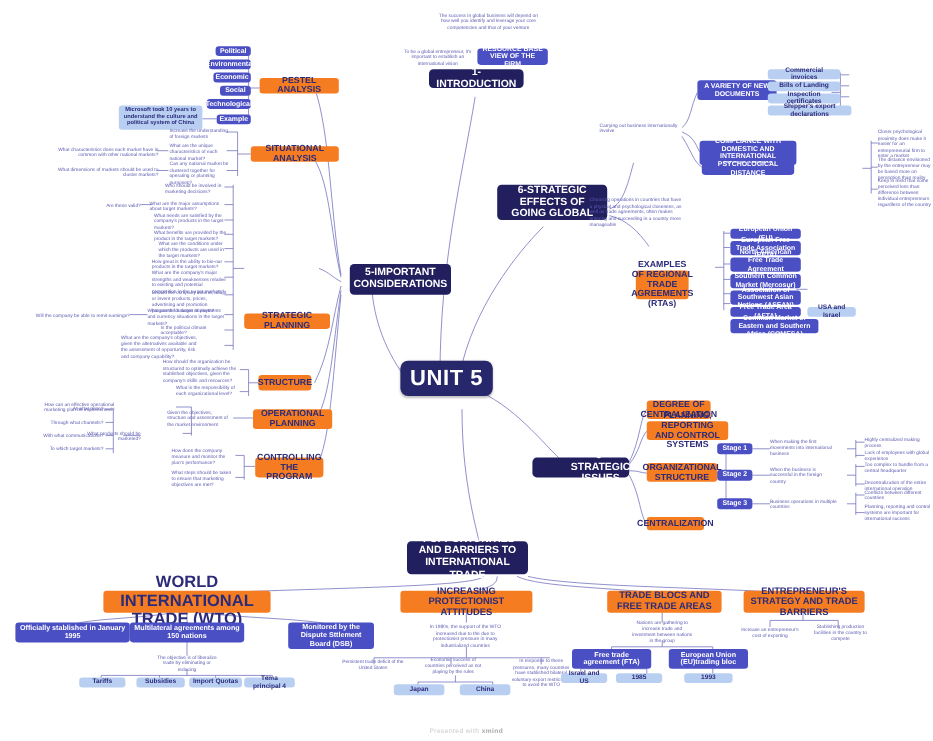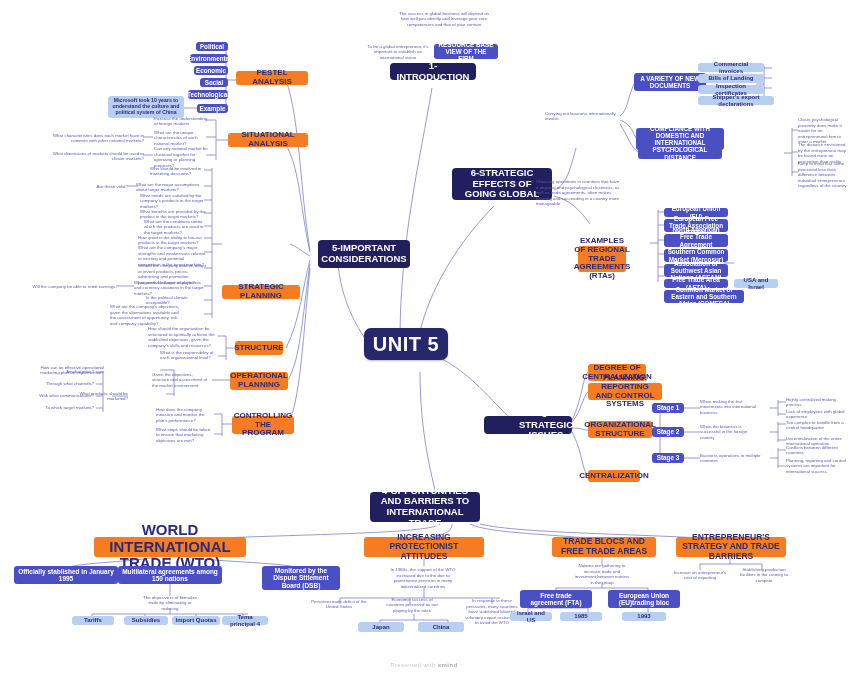--- a/index.html
+++ b/index.html
@@ -329,21 +329,21 @@
   <div class="node n-text" style="left:110px;top:306px;width:72px;height:18px;">
     <span>What are the company's objectives, given the alternatives available and the assessment of opportunity, risk and company capability?</span>
   </div>
   <div class="node n-text" style="left:148px;top:328px;width:70px;height:18px;">
     <span>How should the organization be structured to optimally achieve the stablished objectives, given the company's skills and resources?</span>
   </div>
   <div class="node n-text" style="left:160px;top:350px;width:58px;height:10px;">
     <span>What is the responsibility of each organizational level?</span>
   </div>
 
-  <div class="node n-orange" style="left:230px;top:372px;width:58px;height:18px;">
+  <div class="node n-orange" style="left:230px;top:372px;width:72px;height:18px;">
     <span>OPERATIONAL PLANNING</span>
   </div>
   <div class="node n-text" style="left:152px;top:374px;width:58px;height:12px;">
     <span>Given the objectives, structure and assessment of the market environment</span>
   </div>
   <div class="node n-text r" style="left:22px;top:364px;width:82px;height:12px;">
     <span>How can an effective operational marketing plan be implemented?</span>
   </div>
   <div class="node n-text r" style="left:60px;top:392px;width:68px;height:8px;">
     <span>What products should be marketed?</span>

